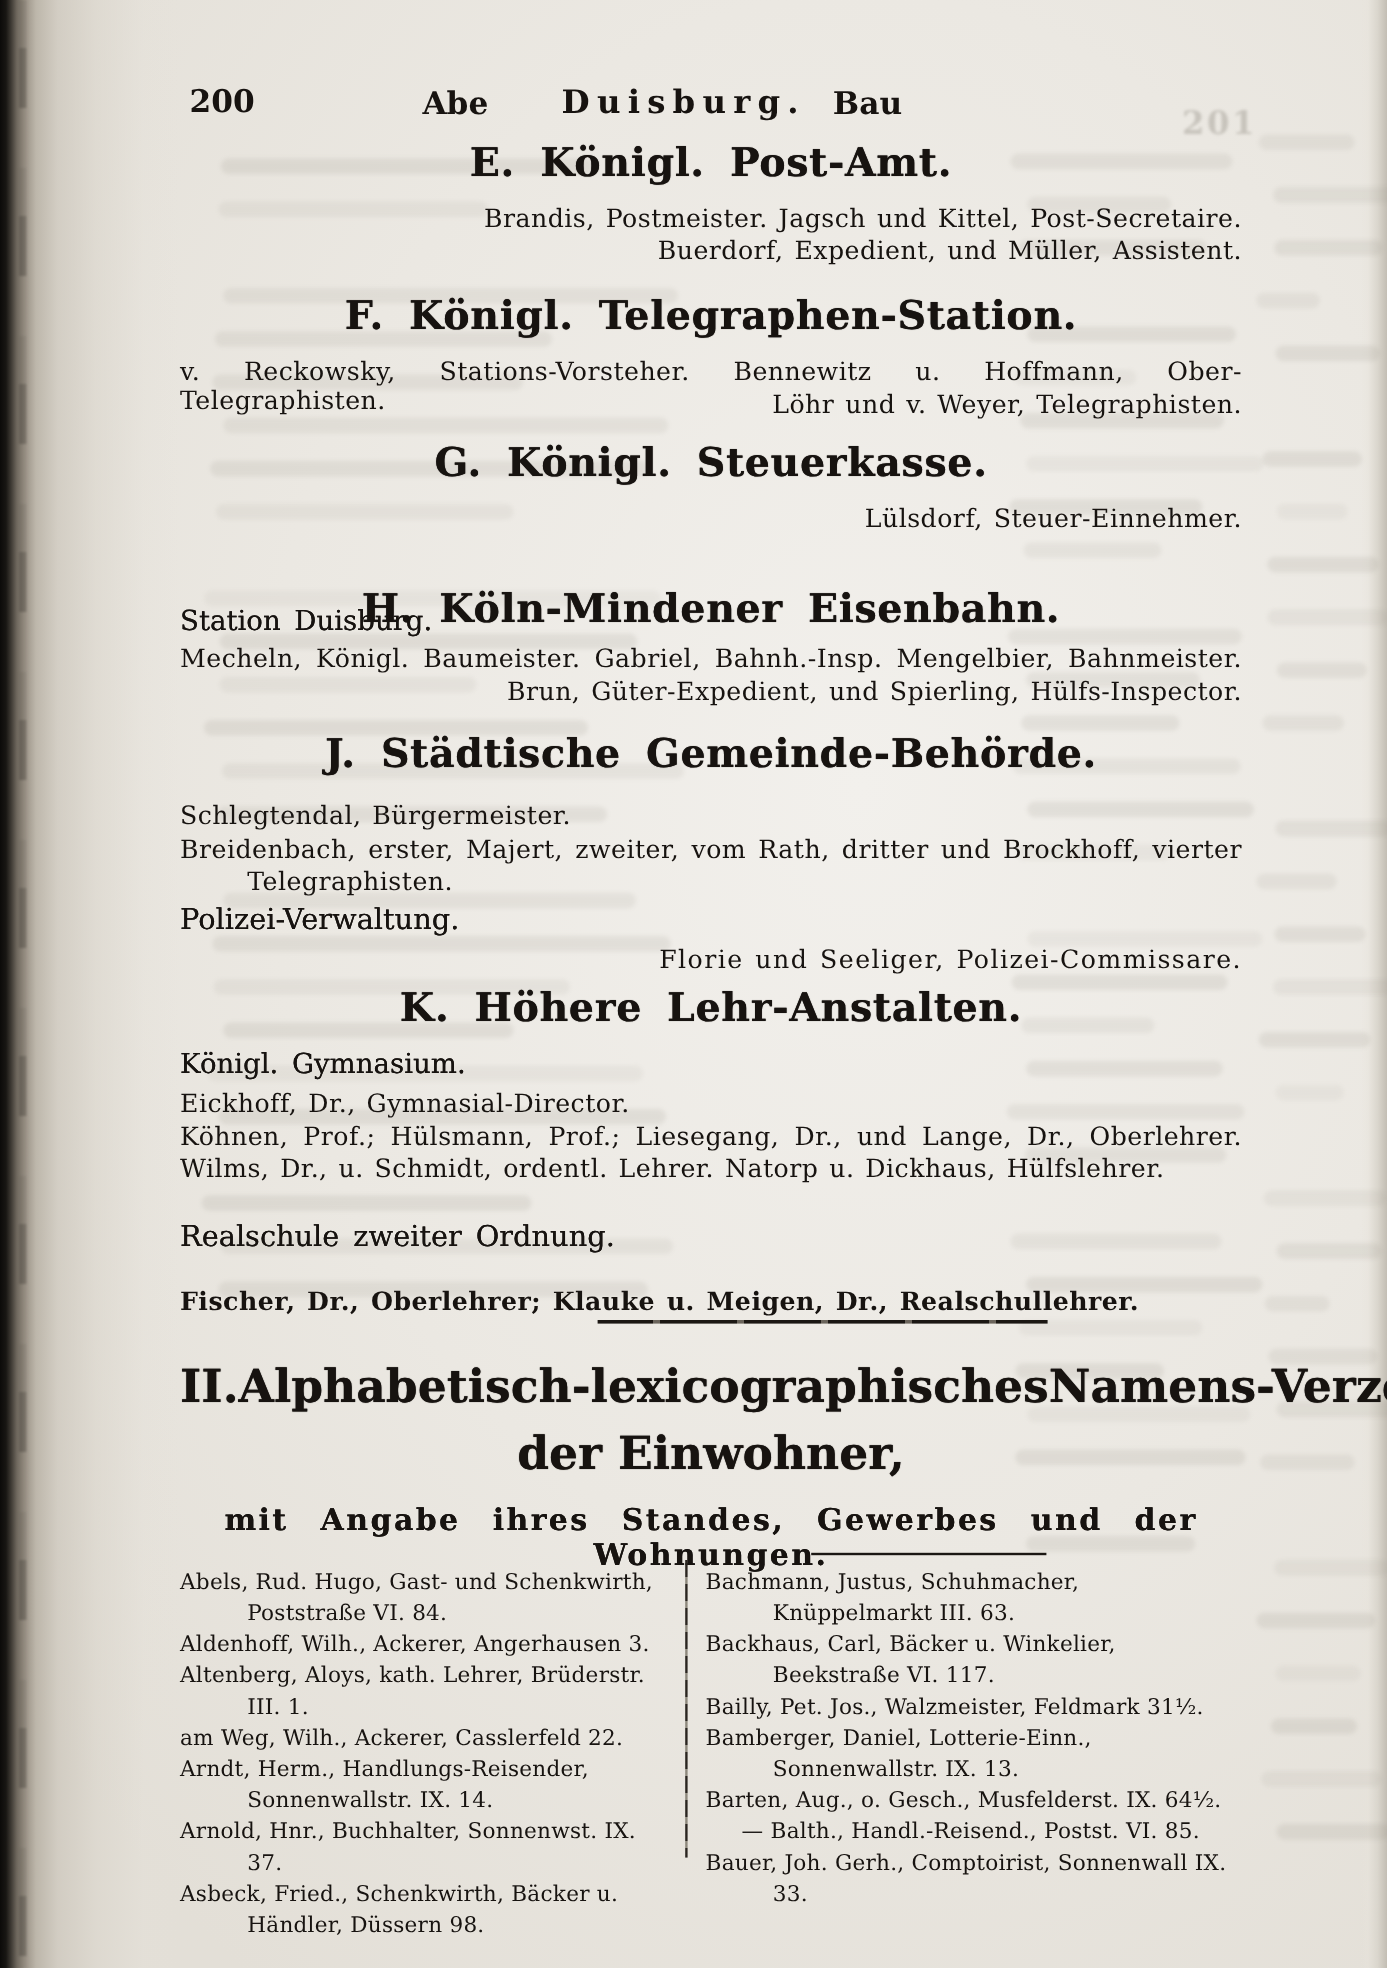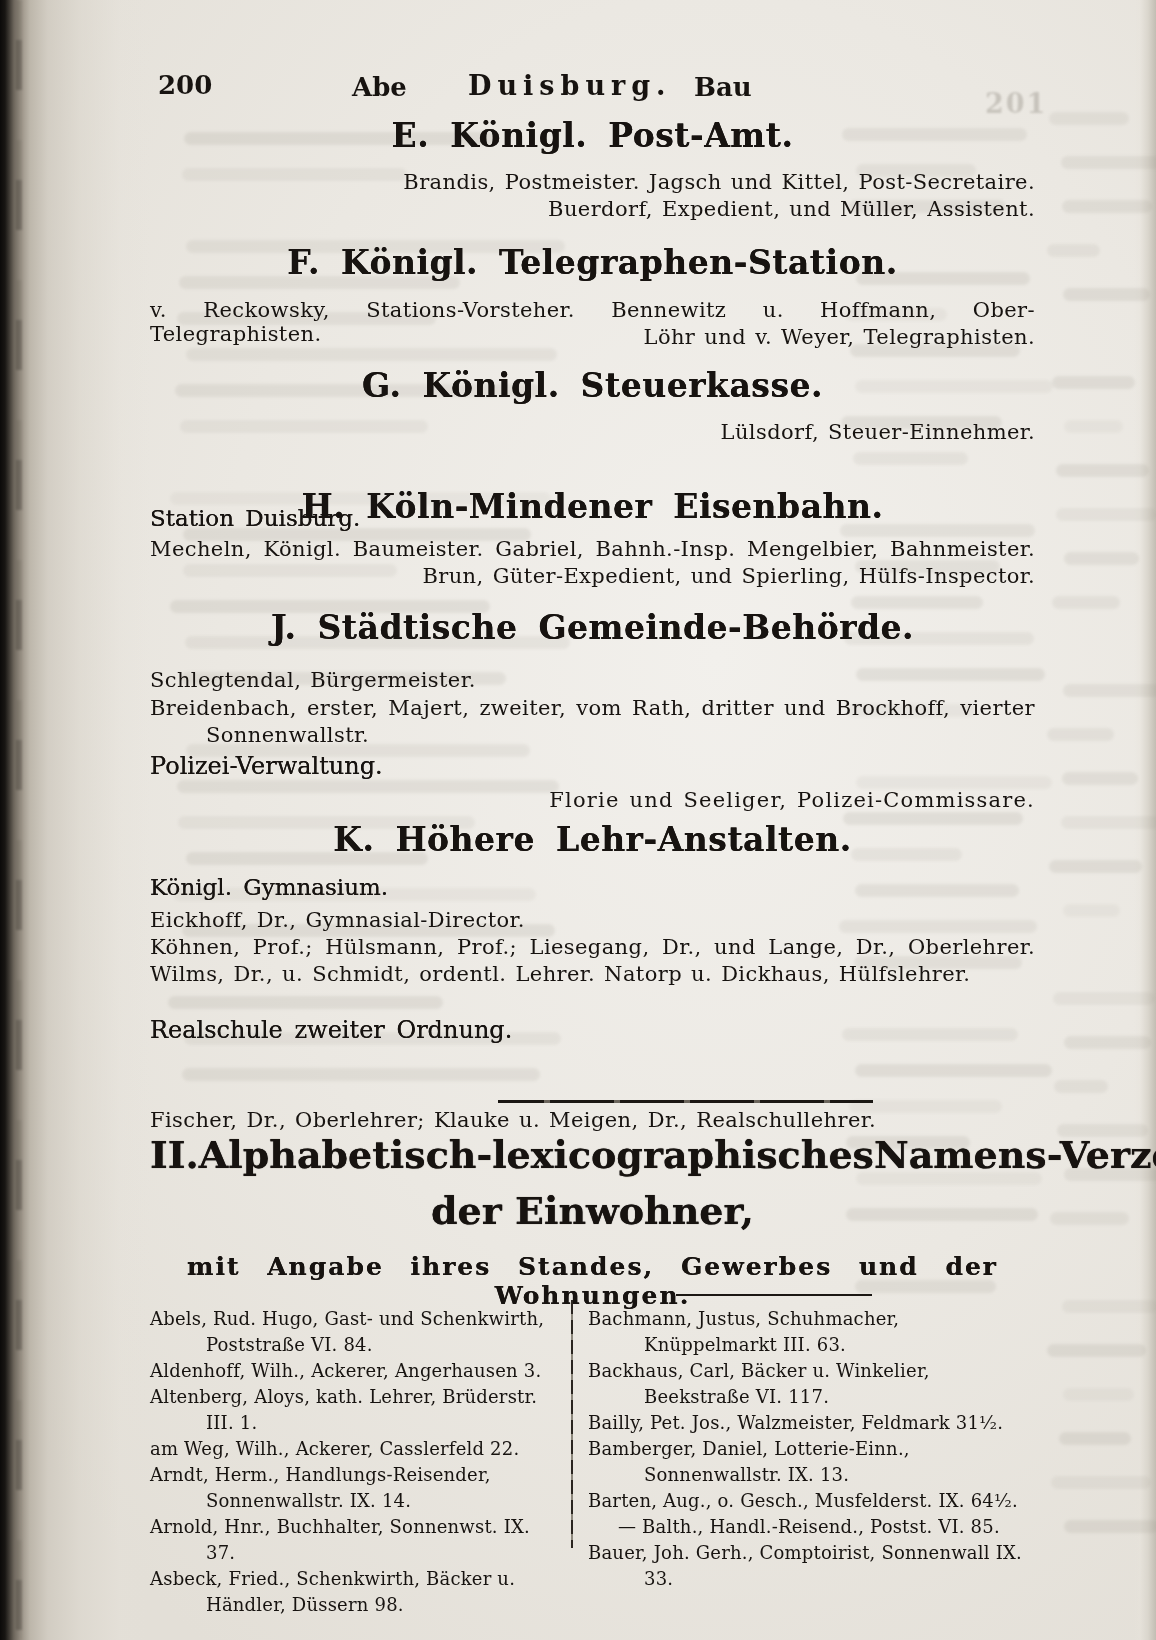--- a/index.html
+++ b/index.html
@@ -170,31 +170,31 @@
   <div class="blk bodyline ctr" style="top:420px;">Lülsdorf, Steuer-Einnehmer.</div>
 
   <div class="blk hsec" style="top:456px;margin-top:31px;">H. Köln-Mindener Eisenbahn.</div>
   <div class="blk hsub" style="top:505px;">Station Duisburg.</div>
   <div class="blk bodyline just" style="top:537px;">Mecheln, Königl. Baumeister. Gabriel, Bahnh.-Insp. Mengelbier, Bahnmeister.</div>
   <div class="blk bodyline ctr" style="top:564px;">Brun, Güter-Expedient, und Spierling, Hülfs-Inspector.</div>
 
   <div class="blk hsec" style="top:608px;">J. Städtische Gemeinde-Behörde.</div>
   <div class="blk bodyline" style="top:668px;">Schlegtendal, Bürgermeister.</div>
   <div class="blk bodyline just" style="top:696px;">Breidenbach, erster, Majert, zweiter, vom Rath, dritter und Brockhoff, vierter</div>
-  <div class="blk bodyline" style="top:723px;padding-left:56px;box-sizing:border-box;">Sonnenwallstr.</div>
+  <div class="blk bodyline" style="top:723px;padding-left:56px;box-sizing:border-box;">Telegraphisten.</div>
   <div class="blk hsub" style="top:752px;font-size:24px;">Polizei-Verwaltung.</div>
   <div class="blk bodyline ctr" style="top:788px;letter-spacing:1.2px;">Florie und Seeliger, Polizei-Commissare.</div>
 
   <div class="blk hsec" style="top:820px;">K. Höhere Lehr-Anstalten.</div>
   <div class="blk hsub" style="top:874px;">Königl. Gymnasium.</div>
   <div class="blk bodyline" style="top:908px;">Eickhoff, Dr., Gymnasial-Director.</div>
   <div class="blk bodyline just" style="top:935px;">Köhnen, Prof.; Hülsmann, Prof.; Liesegang, Dr., und Lange, Dr., Oberlehrer.</div>
   <div class="blk bodyline" style="top:962px;">Wilms, Dr., u. Schmidt, ordentl. Lehrer. Natorp u. Dickhaus, Hülfslehrer.</div>
   <div class="blk hsub" style="top:1016px;font-size:24px;">Realschule zweiter Ordnung.</div>
-  <div class="blk bodyline" style="top:1108px;">Fischer, Dr., Oberlehrer; Klauke u. Meigen, Dr., Realschullehrer.</div>
+  <div class="blk bodyline" style="top:1072px;font-weight:bold;">Fischer, Dr., Oberlehrer; Klauke u. Meigen, Dr., Realschullehrer.</div>
 
   <div class="rule dashy" style="left:498px;top:1100px;width:375px;height:3px;"></div>
 
   <div class="bigII" style="top:1132px;">
     <span>II.</span>
     <span>Alphabetisch-lexicographisches</span>
     <span>Namens-Verzeichniß</span>
   </div>
   <div class="blk" style="top:1188px;text-align:center;font-size:38px;font-weight:700;text-shadow:0 0 .7px #171310;">der Einwohner,</div>
   <div class="blk spaced-sub" style="top:1252px;">mit Angabe ihres Standes, Gewerbes und der Wohnungen.</div>

